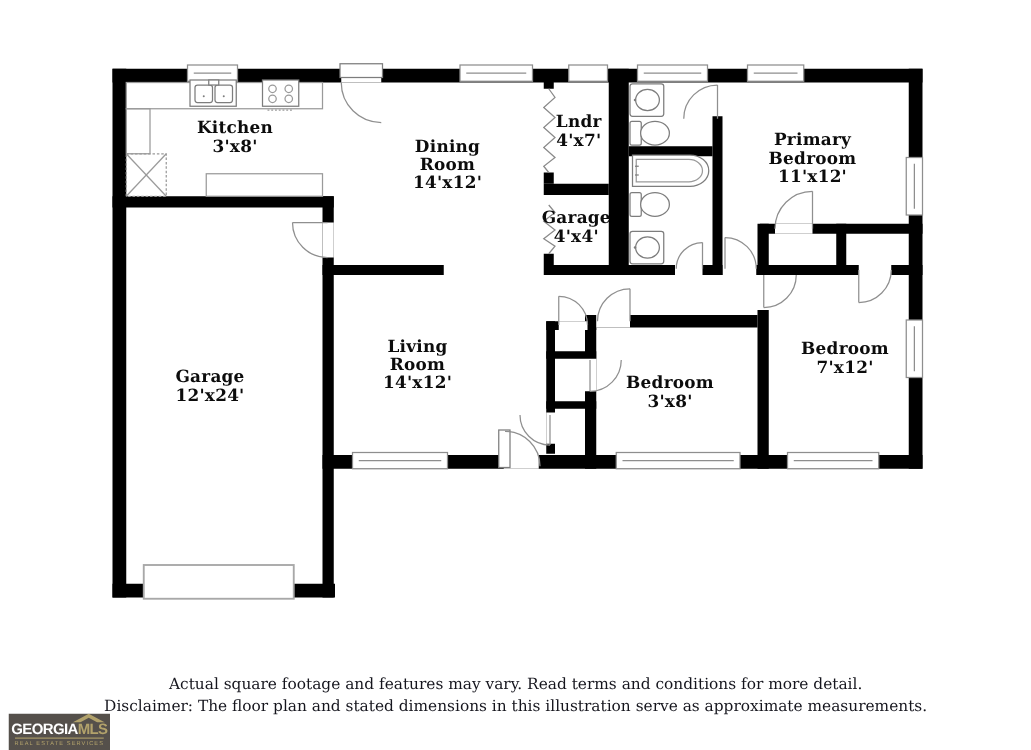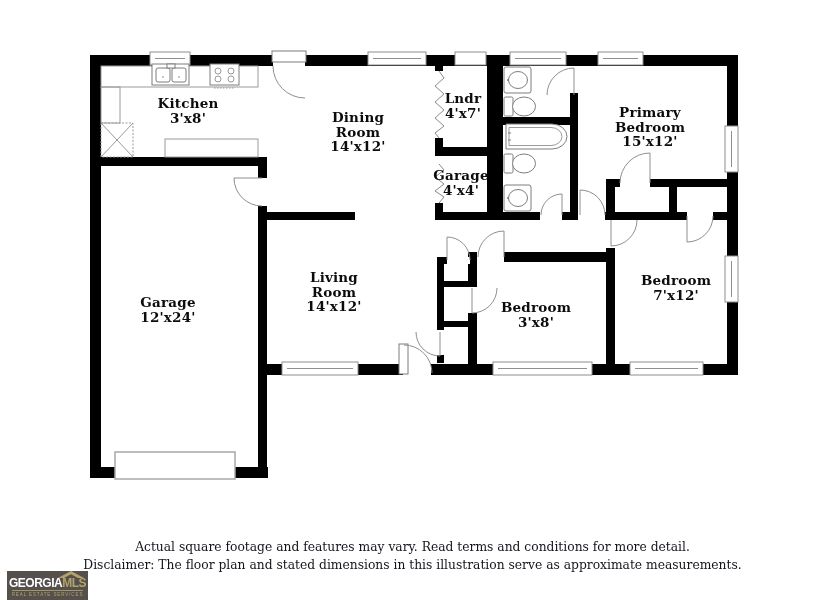--- a/index.html
+++ b/index.html
@@ -224,21 +224,21 @@
   </div>
 
   <div class="rl" style="left:461px;top:182px">
     <div>Garage</div>
     <div class="dims">4'x4'</div>
   </div>
 
   <div class="rl" style="left:650px;top:127px">
     <div>Primary</div>
     <div>Bedroom</div>
-    <div class="dims">15'x12'</div>
+    <div class="dims">11'x12'</div>
   </div>
 
   <div class="rl" style="left:168px;top:309px">
     <div>Garage</div>
     <div class="dims">12'x24'</div>
   </div>
 
   <div class="rl" style="left:334px;top:292px">
     <div>Living</div>
     <div>Room</div>

